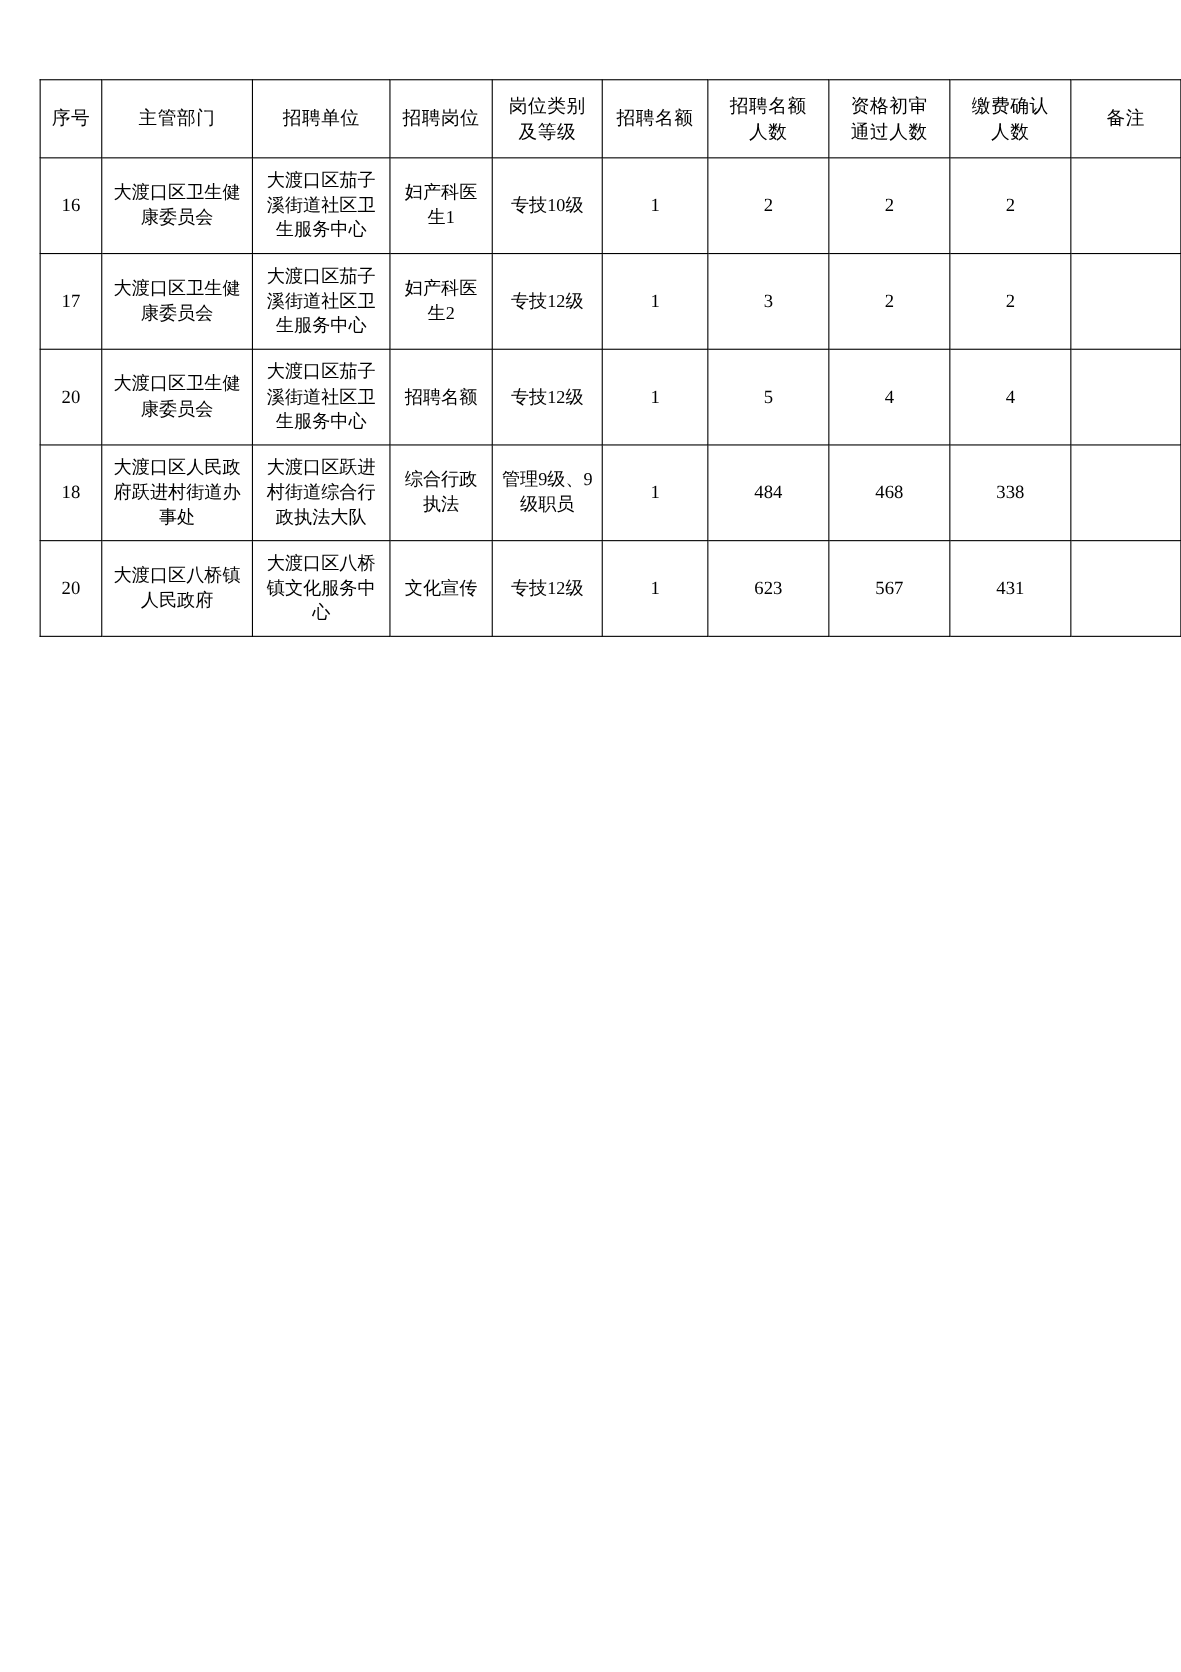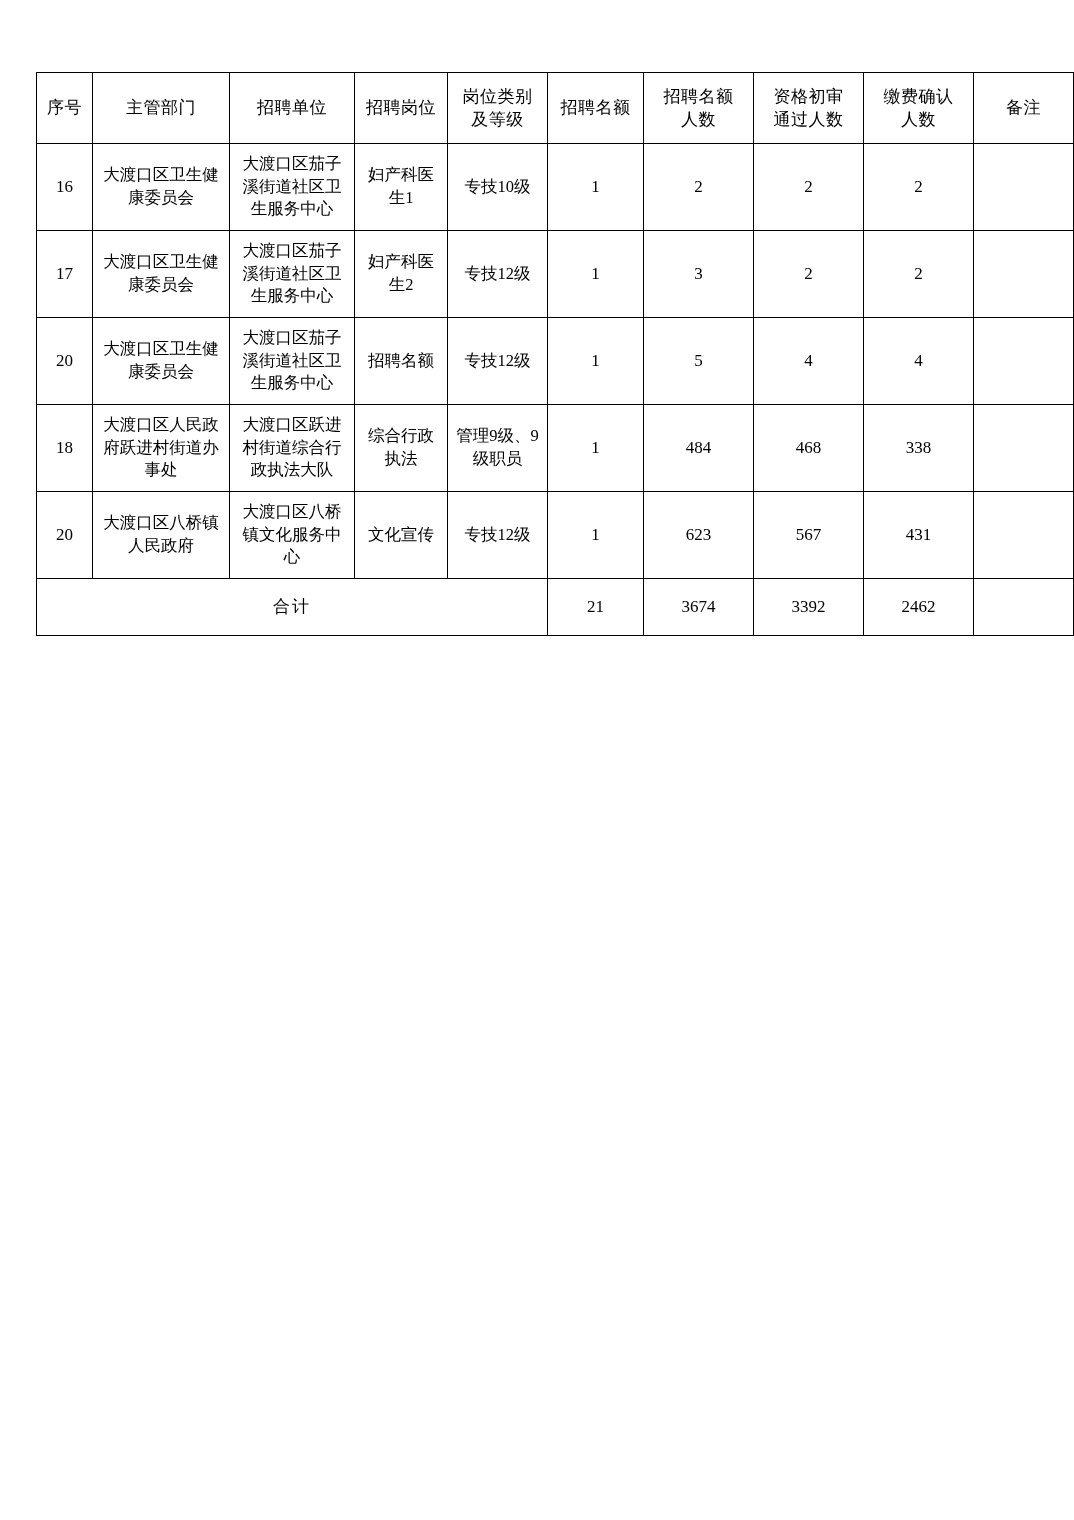--- a/index.html
+++ b/index.html
@@ -169,23 +169,15 @@
         <td>大渡口区八桥镇人民政府</td>
         <td>大渡口区八桥镇文化服务中心</td>
         <td>文化宣传</td>
         <td>专技12级</td>
         <td class="num">1</td>
         <td class="num">623</td>
         <td class="num">567</td>
         <td class="num">431</td>
         <td></td>
       </tr>
-      <tr class="total-row">
-        <td colspan="5">合计</td>
-        <td class="total-num">21</td>
-        <td class="total-num">3674</td>
-        <td class="total-num">3392</td>
-        <td class="total-num">2462</td>
-        <td class="total-num"></td>
-      </tr>
     </tbody>
   </table>
 </div>
 
 </body></html>

